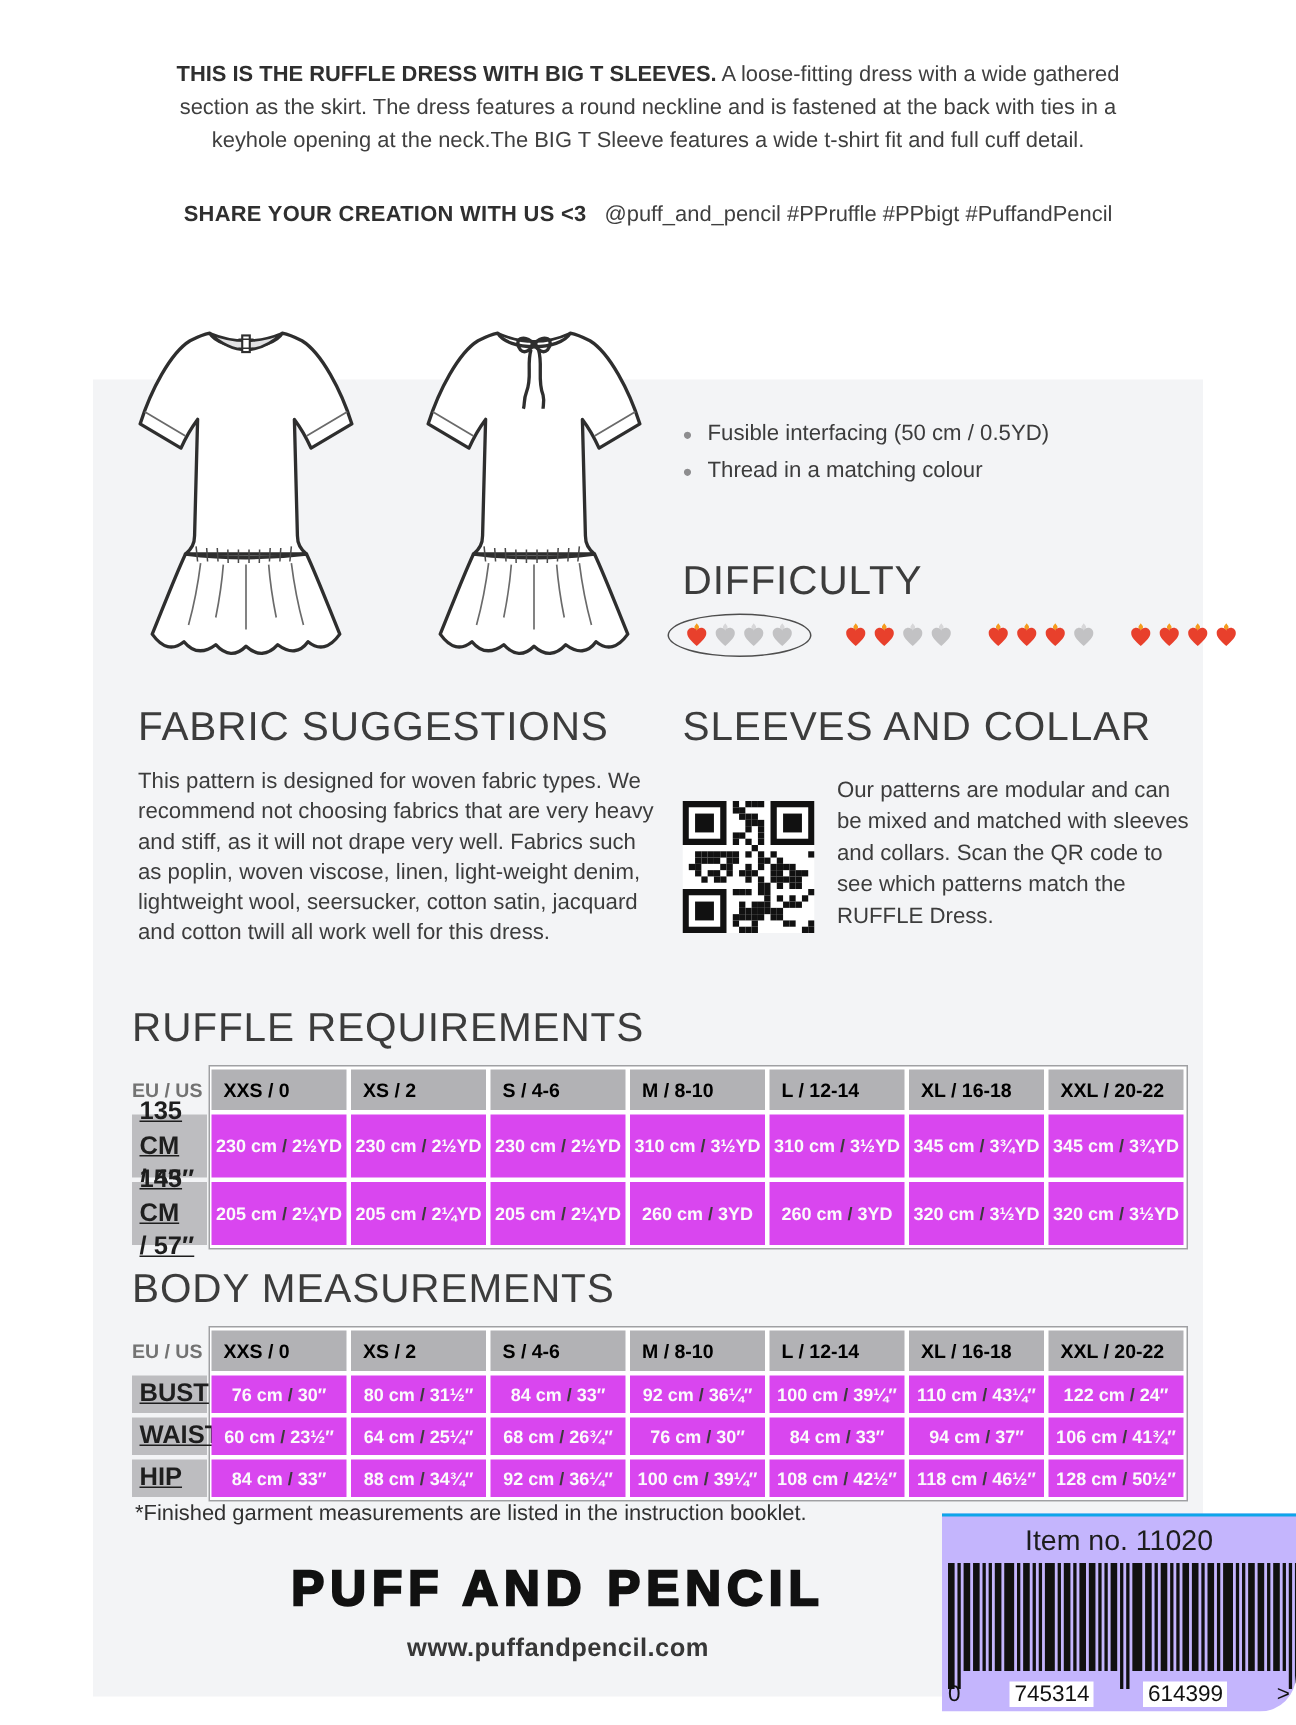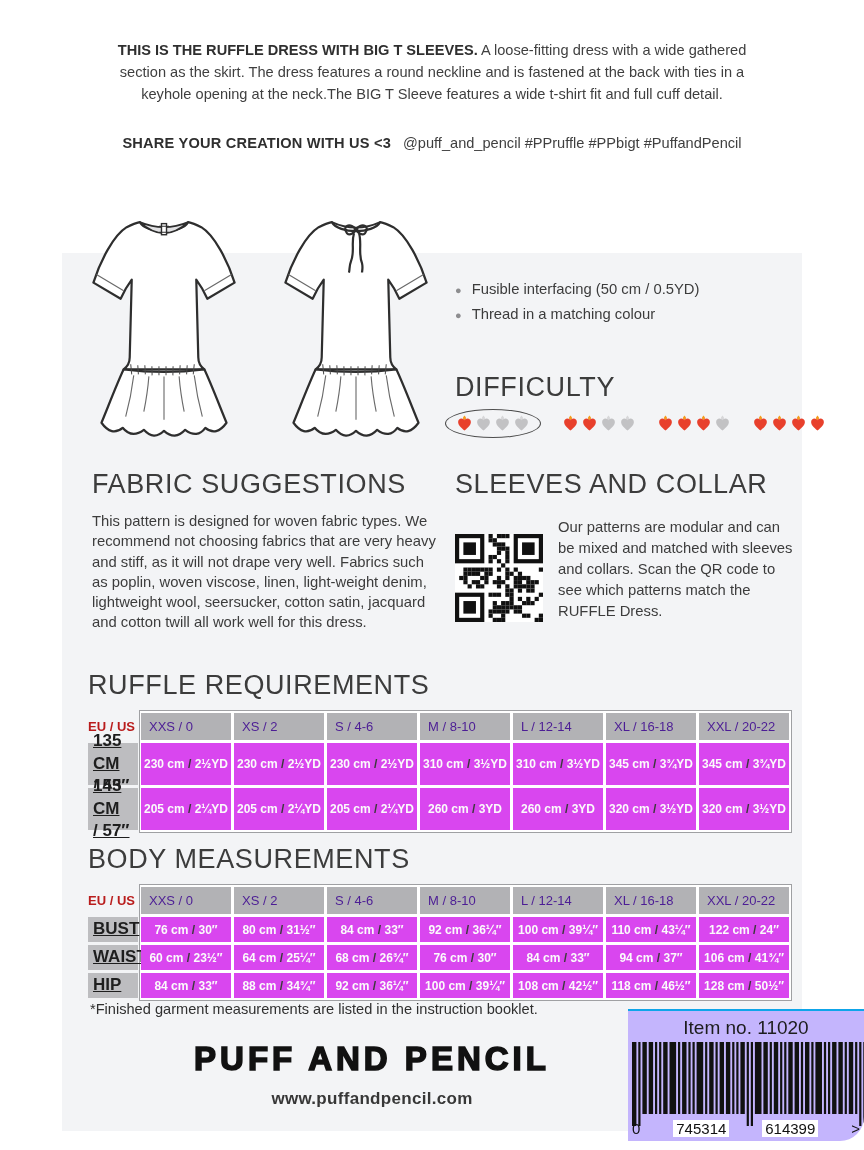--- a/index.html
+++ b/index.html
@@ -41,22 +41,22 @@
   .qr{width:88px;height:88px;flex:none;}
   .sleeves p{font-size:14.8px;line-height:1.42;color:#3c3c3c;margin:0;}
 
   
   .freq{position:absolute;left:88px;top:670px;}
   .bmeas{position:absolute;left:88px;top:844px;}
   .tgrid{position:relative;display:grid;grid-template-columns:50px repeat(7,90px);gap:3px;margin-top:12px;}
   .tgrid::before{content:"";position:absolute;left:51px;top:-3px;right:-3px;bottom:-3px;
                  border:1px solid #9fa0a3;background:#fff;z-index:0;}
   .tgrid>div{position:relative;z-index:1;display:flex;align-items:center;}
-  .corner{background:transparent;font-weight:bold;font-size:13px;color:#b91c1c;}
-  .chead{background:#b2b2b5;font-weight:normal;font-size:13px;color:#4c1d95;height:27px;padding-left:8px;}
+  .corner{background:transparent;font-weight:bold;font-size:13px;color:#737373;}
+  .chead{background:#b2b2b5;font-weight:bold;font-size:13px;color:#000000;height:27px;padding-left:8px;}
   .rlabel{background:#bdbdc0;font-weight:bold;font-size:17px;color:#1e1e1e;
           padding-left:5px;line-height:1.35;white-space:pre-line;text-decoration:underline;}
   .dcell{background:#d946ef;justify-content:center;font-weight:bold;font-size:12px;}
   .freq .dcell,.freq .rlabel{height:42px;}
   .bmeas .dcell,.bmeas .rlabel{height:25px;}
   .cw{color:#fbfbfb;} .cs{color:#3a3a3a;white-space:pre;}
 
   .footnote{position:absolute;left:90px;top:1001px;margin:0;font-size:14.6px;color:#303030;}
 
   .brand{position:absolute;left:92px;top:1040px;width:560px;text-align:center;}

